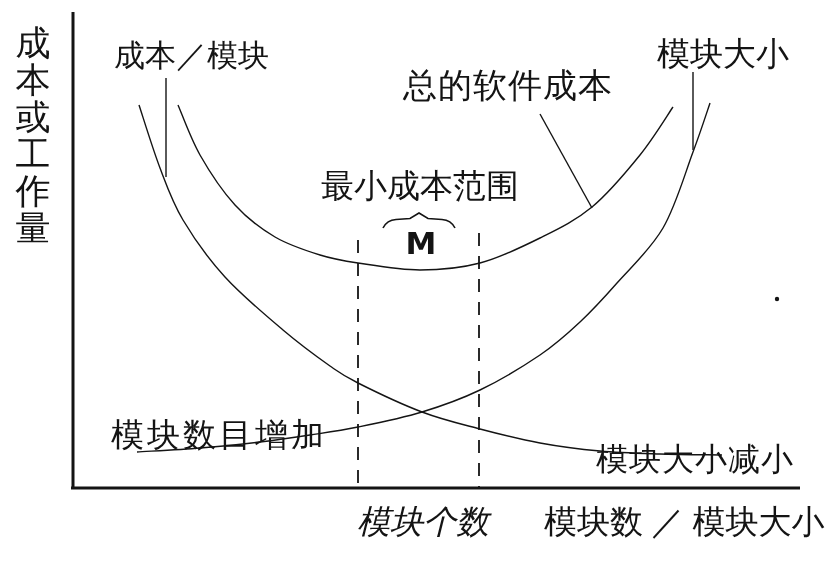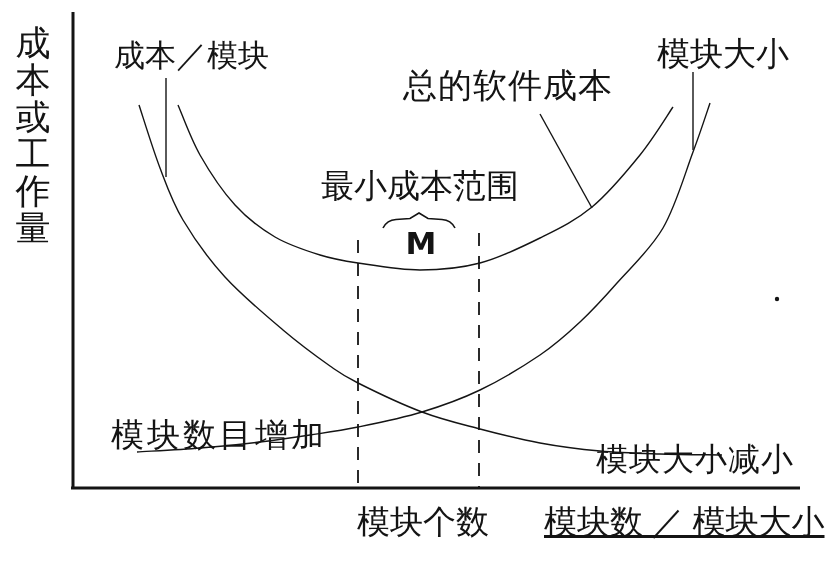--- a/index.html
+++ b/index.html
@@ -11,22 +11,22 @@
   .y-axis-lbl{left:13px;top:25px;width:40px;font-size:35px;line-height:1.06;
        white-space:normal;word-break:break-all;text-align:center;}
   .cost-module-lbl{left:114px;top:39px;font-size:31px;}
   .total-cost-lbl{left:403px;top:67px;font-size:34px;letter-spacing:1px;}
   .interface-lbl{left:657px;top:36px;font-size:33px;}
   .min-range-lbl{left:321px;top:168px;font-size:33px;}
   .m-symbol-lbl{left:403px;top:226px;width:36px;text-align:center;font-size:31px;font-weight:bold;
        font-family:"DejaVu Sans","Liberation Sans",sans-serif;}
   .mod-increase-lbl{left:111px;top:401px;font-size:33px;letter-spacing:3px;margin-top:16px;}
   .size-decrease-lbl{left:596px;top:406px;font-size:32px;letter-spacing:1px;margin-top:36px;}
-  .x1-lbl{left:357px;top:504px;font-size:33px;}
-  .x2-lbl{left:544px;top:504px;font-size:33px;text-decoration:underline;}
+  .x1-lbl{left:357px;top:504px;font-size:33px;font-style:italic;}
+  .x2-lbl{left:544px;top:504px;font-size:33px;}
 </style>
 </head>
 <body>
 
 <div class="fig">
   <svg id="plot" viewBox="0 0 838 564">
       <path d="M73,12 L73,489" stroke="#141414" stroke-width="3" fill="none"></path>
       <path d="M71,488 L800,488" stroke="#141414" stroke-width="3" fill="none"></path>
       <path d="M166,78 L166,177" stroke="#141414" stroke-width="1.4" fill="none"></path>
       <path d="M540,114 L592,208" stroke="#141414" stroke-width="1.4" fill="none"></path>

